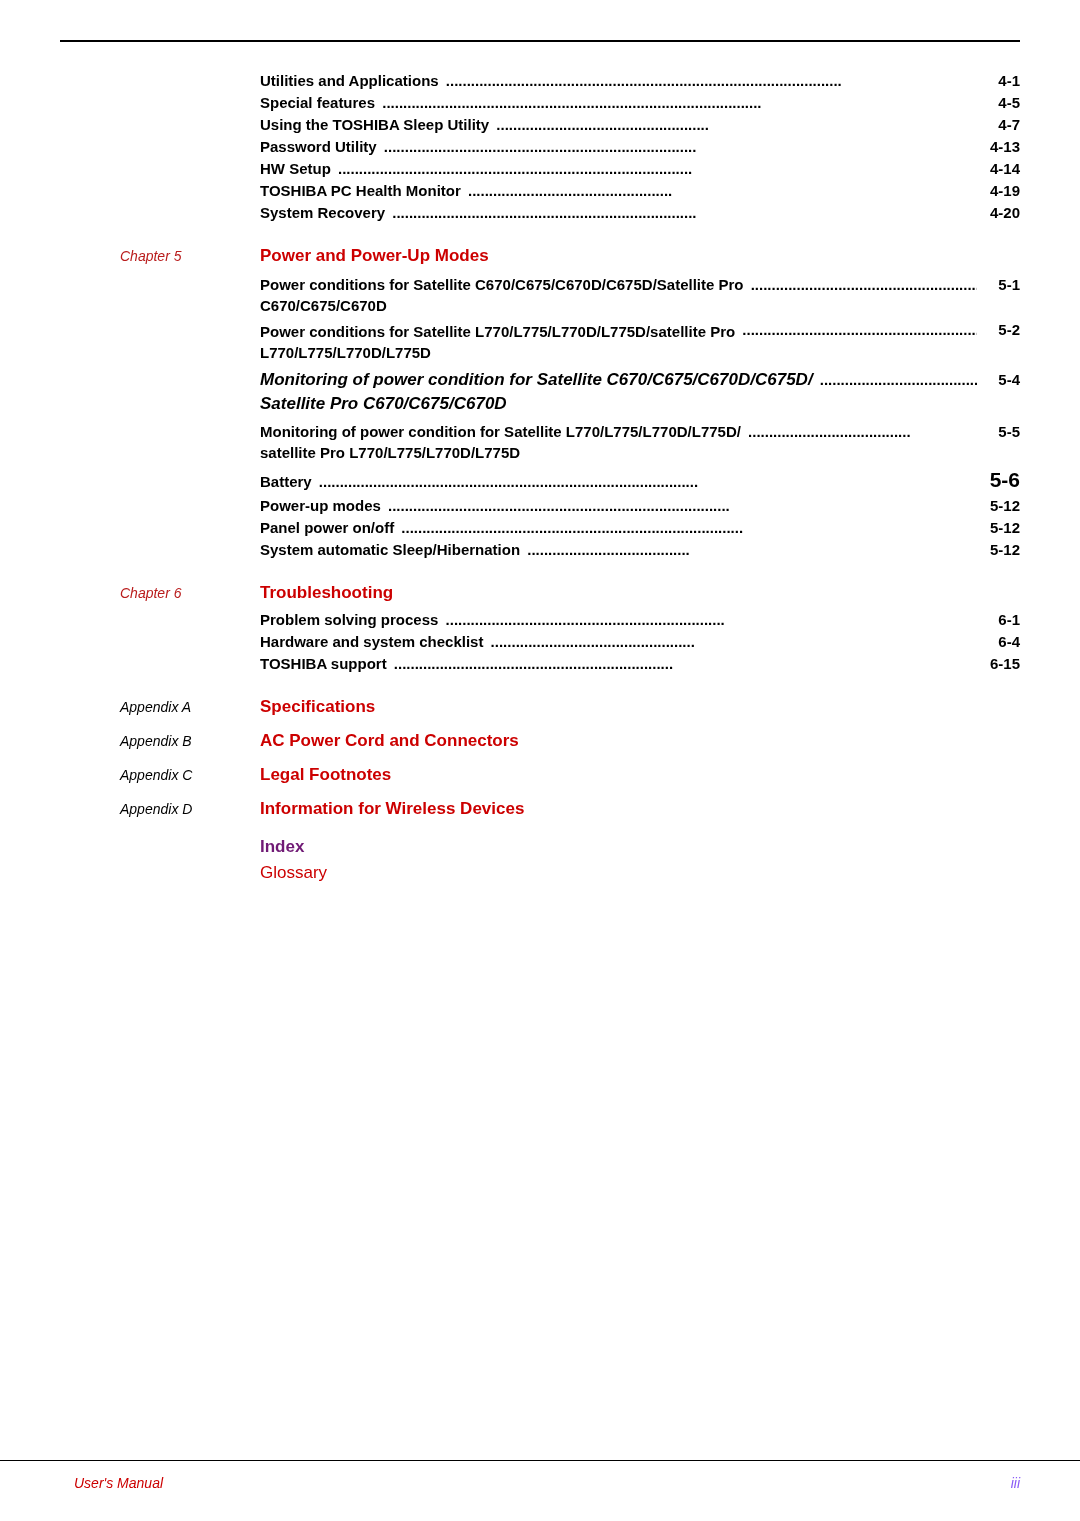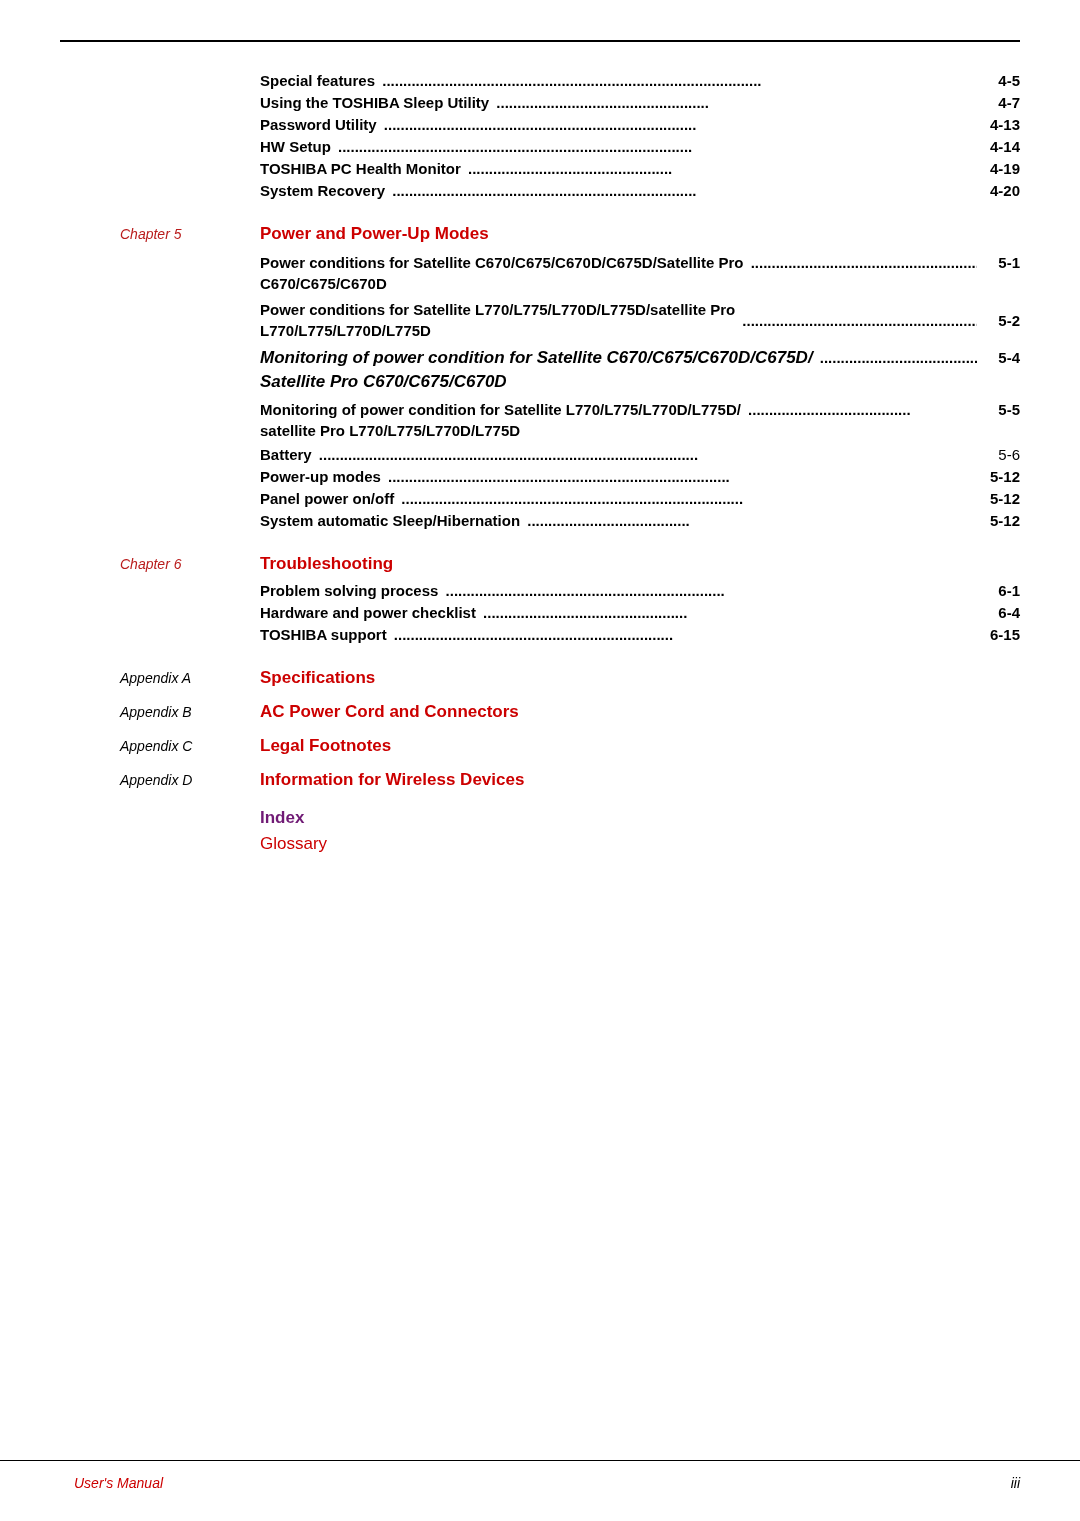--- a/index.html
+++ b/index.html
@@ -126,21 +126,21 @@
       padding: 0 60px;
       font-size: 14px;
       color: #cc0000;
     }
 
     .footer-left {
       font-style: italic;
     }
 
     .footer-right {
-      color: #000000;
+      color: #8b5cf6;
       font-style: italic;
     }
 
     .appendix-block {
       display: flex;
       flex-direction: row;
       margin-bottom: 14px;
       align-items: baseline;
     }
 
@@ -155,20 +155,25 @@
 </head>
 <body>
 
 <div class="page-container">
   <div class="top-rule"></div>
 
   <div class="content-area">
 
     <div class="standalone-entries" style="margin-left:140px; margin-bottom:20px;">
       <div class="single-toc-row">
+        <span class="row-title">Utilities and Applications</span>
+        <span class="row-dots">&nbsp;...............................................................................................</span>
+        <span class="row-page">4-1</span>
+      </div>
+      <div class="single-toc-row">
         <span class="row-title">Special features</span>
         <span class="row-dots">&nbsp;...........................................................................................</span>
         <span class="row-page">4-5</span>
       </div>
       <div class="single-toc-row">
         <span class="row-title">Using the TOSHIBA Sleep Utility</span>
         <span class="row-dots">&nbsp;...................................................</span>
         <span class="row-page">4-7</span>
       </div>
       <div class="single-toc-row">
@@ -197,42 +202,42 @@
       <div class="section-label">Chapter 5</div>
       <div class="section-content">
         <div class="chapter-heading">Power and Power-Up Modes</div>
 
         <div style="display:flex; align-items:baseline; margin-bottom:5px;">
           <span style="font-weight:bold; font-size:15px; max-width:75%; line-height:1.4;">Power conditions for Satellite C670/C675/C670D/C675D/Satellite Pro<br>C670/C675/C670D</span>
           <span style="flex:1; overflow:hidden; font-weight:bold; font-size:15px; white-space:nowrap; margin:0 3px;">&nbsp;....................................................................</span>
           <span style="font-weight:bold; font-size:15px; white-space:nowrap; min-width:40px; text-align:right;">5-1</span>
         </div>
 
-        <div style="display:flex; align-items:center; margin-bottom:5px;">
+        <div style="display:flex; align-items:flex-start; margin-bottom:5px;">
           <span style="font-weight:bold; font-size:15px; max-width:75%; line-height:1.4;">Power conditions for Satellite L770/L775/L770D/L775D/satellite Pro<br>L770/L775/L770D/L775D</span>
           <span style="flex:1; overflow:hidden; font-weight:bold; font-size:15px; white-space:nowrap; margin:0 3px;">&nbsp;....................................................................</span>
           <span style="font-weight:bold; font-size:15px; white-space:nowrap; min-width:40px; text-align:right;">5-2</span>
         </div>
 
         <div style="display:flex; align-items:baseline; margin-bottom:5px;">
           <span style="font-weight:bold; font-size:17px; max-width:75%; line-height:1.4;font-style:italic;">Monitoring of power condition for Satellite C670/C675/C670D/C675D/<br>Satellite Pro C670/C675/C670D</span>
           <span style="flex:1; overflow:hidden; font-weight:bold; font-size:15px; white-space:nowrap; margin:0 3px;">&nbsp;.................................................</span>
           <span style="font-weight:bold; font-size:15px; white-space:nowrap; min-width:40px; text-align:right;">5-4</span>
         </div>
 
         <div style="display:flex; align-items:baseline; margin-bottom:5px;">
           <span style="font-weight:bold; font-size:15px; max-width:75%; line-height:1.4;">Monitoring of power condition for Satellite L770/L775/L770D/L775D/<br>satellite Pro L770/L775/L770D/L775D</span>
           <span style="flex:1; overflow:hidden; font-weight:bold; font-size:15px; white-space:nowrap; margin:0 3px;">&nbsp;.......................................</span>
           <span style="font-weight:bold; font-size:15px; white-space:nowrap; min-width:40px; text-align:right;">5-5</span>
         </div>
 
         <div style="display:flex; align-items:baseline; margin-bottom:5px;">
           <span style="font-weight:bold; font-size:15px;">Battery</span>
           <span style="flex:1; overflow:hidden; font-weight:bold; font-size:15px; white-space:nowrap; margin:0 3px;">&nbsp;...........................................................................................</span>
-          <span style="font-weight:normal; font-size:15px; white-space:nowrap; min-width:40px; text-align:right;">5-6</span>
+          <span style="font-weight:bold; font-size:21px; white-space:nowrap; min-width:40px; text-align:right;">5-6</span>
         </div>
 
         <div style="display:flex; align-items:baseline; margin-bottom:5px;">
           <span style="font-weight:bold; font-size:15px;">Power-up modes</span>
           <span style="flex:1; overflow:hidden; font-weight:bold; font-size:15px; white-space:nowrap; margin:0 3px;">&nbsp;..................................................................................</span>
           <span style="font-weight:bold; font-size:15px; white-space:nowrap; min-width:40px; text-align:right;">5-12</span>
         </div>
 
         <div style="display:flex; align-items:baseline; margin-bottom:5px;">
           <span style="font-weight:bold; font-size:15px;text-align:center;">Panel power on/off</span>
@@ -253,21 +258,21 @@
       <div class="section-content">
         <div class="chapter-heading">Troubleshooting</div>
 
         <div style="display:flex; align-items:baseline; margin-bottom:5px;">
           <span style="font-weight:bold; font-size:15px;">Problem solving process</span>
           <span style="flex:1; overflow:hidden; font-weight:bold; font-size:15px; white-space:nowrap; margin:0 3px;">&nbsp;...................................................................</span>
           <span style="font-weight:bold; font-size:15px; white-space:nowrap; min-width:40px; text-align:right;">6-1</span>
         </div>
 
         <div style="display:flex; align-items:baseline; margin-bottom:5px;">
-          <span style="font-weight:bold; font-size:15px;">Hardware and power checklist</span>
+          <span style="font-weight:bold; font-size:15px;">Hardware and system checklist</span>
           <span style="flex:1; overflow:hidden; font-weight:bold; font-size:15px; white-space:nowrap; margin:0 3px;">&nbsp;.................................................</span>
           <span style="font-weight:bold; font-size:15px; white-space:nowrap; min-width:40px; text-align:right;">6-4</span>
         </div>
 
         <div style="display:flex; align-items:baseline; margin-bottom:5px;">
           <span style="font-weight:bold; font-size:15px;">TOSHIBA support</span>
           <span style="flex:1; overflow:hidden; font-weight:bold; font-size:15px; white-space:nowrap; margin:0 3px;">&nbsp;...................................................................</span>
           <span style="font-weight:bold; font-size:15px; white-space:nowrap; min-width:40px; text-align:right;">6-15</span>
         </div>
       </div>

